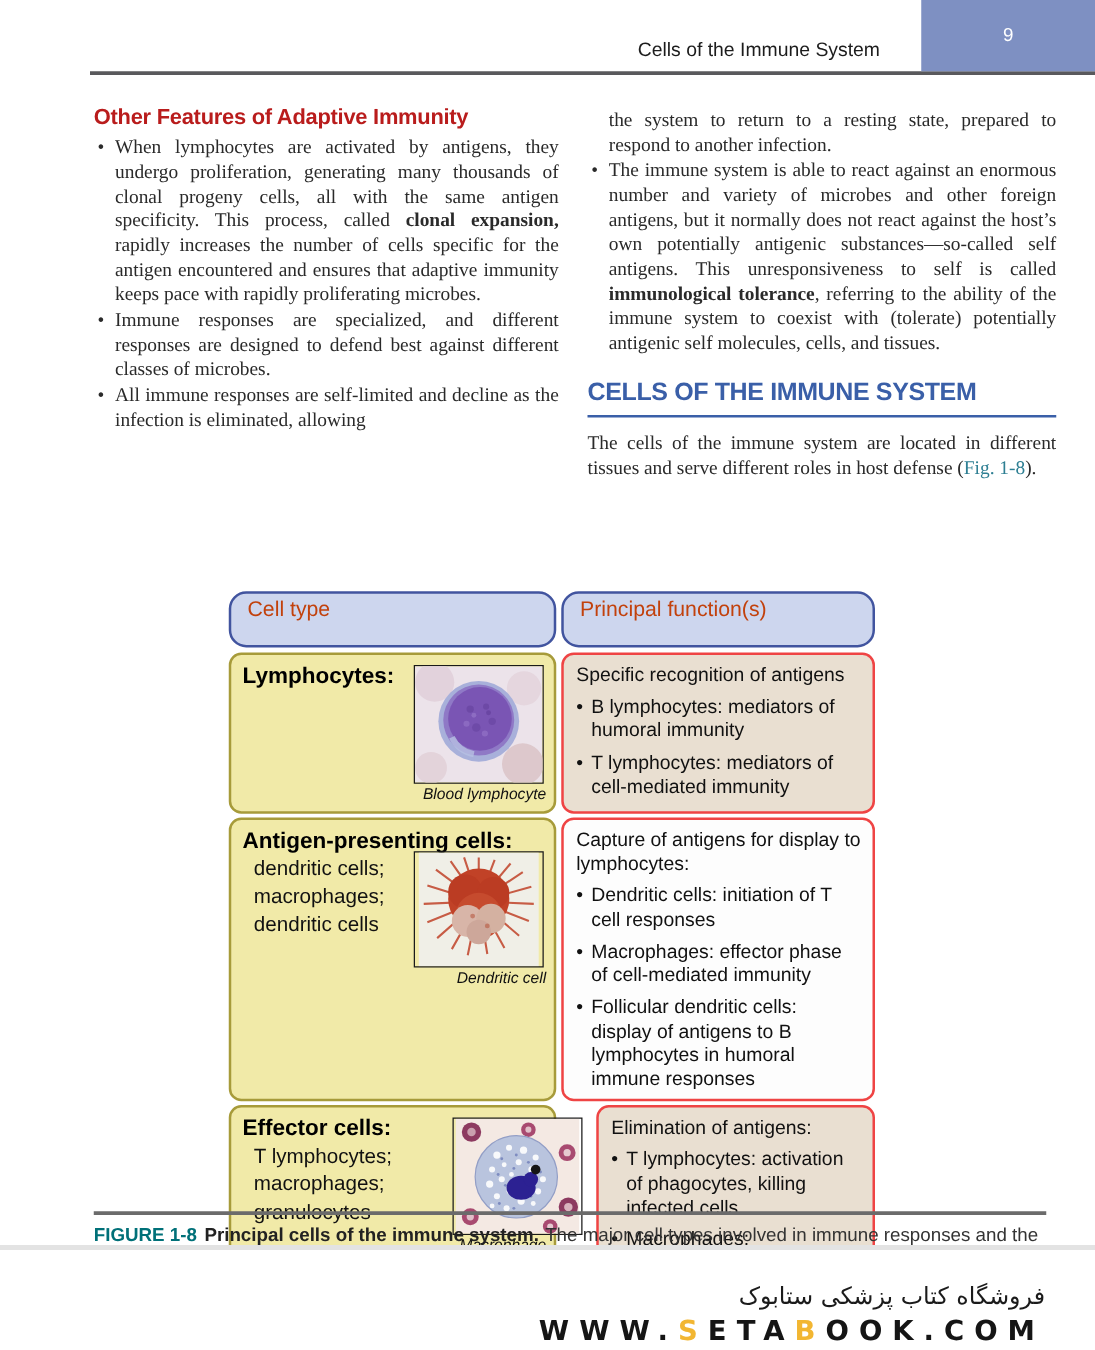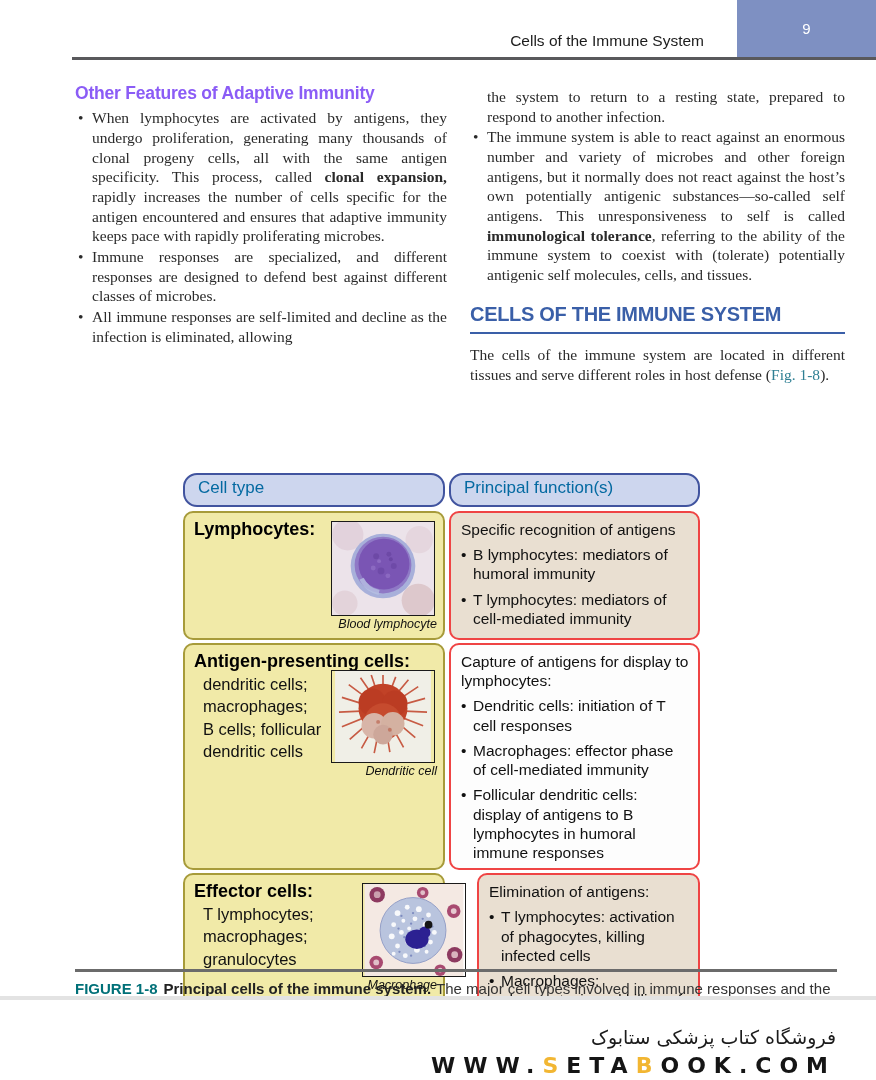--- a/index.html
+++ b/index.html
@@ -18,39 +18,39 @@
   .page-num-box {
     position:absolute; top:0; right:0; width:139px; height:57px;
     background:#7e90c2; color:#ffffff; text-align:center; line-height:57px;
     font-family:"Liberation Sans", sans-serif; font-size:15px;
   }
   
   .columns { position:absolute; top:82px; left:75px; width:770px; display:flex; gap:23px; }
   .col { width:372px; font-size:15.5px; line-height:1.27; text-align:justify; }
   .col-r { width:375px; padding-top:5px; }
   h2.sub-head {
-    font-family:"Liberation Sans", sans-serif; font-size:17.5px; color:#8b5cf6;
+    font-family:"Liberation Sans", sans-serif; font-size:17.5px; color:#b91c1c;
     letter-spacing:-0.2px; margin-bottom:4px; text-align:left;
   }
   .fig-link { color:#2e7f93; }
   .bullet { display:flex; margin-top:1px; }
   .bullet .dot { width:17px; flex:0 0 17px; text-align:left; padding-left:3px; }
   .bullet .btext { flex:1; text-align:justify; }
   .cont-text { margin-left:17px; }
   h3.section-head {
     font-family:"Liberation Sans", sans-serif; font-weight:bold; font-size:20px;
     color:#3a5fa8; letter-spacing:-0.3px; text-align:left;
     margin-top:17px; padding-bottom:5px; border-bottom:2.5px solid #3a5fa8; margin-bottom:11px;
   }
   
   .figure { position:absolute; top:473px; left:183px; width:517px; font-family:"Liberation Sans", sans-serif; }
   .pill-row { display:flex; gap:4px; margin-bottom:4px; }
   .pill {
-    height:34px; border:2px solid #41549f; border-radius:14px; background:#cdd6ee;
-    font-size:17px; color:#0369a1; line-height:26px; padding-left:13px;
+    height:45px; border:2px solid #41549f; border-radius:14px; background:#cdd6ee;
+    font-size:17px; color:#c2410c; line-height:26px; padding-left:13px;
   }
   .pill-l { width:262px; }
   .pill-r { flex:1; }
   .trow { display:flex; gap:4px; margin-bottom:3px; }
   .cellL {
     width:262px; position:relative; border:2px solid #a79b3a; border-radius:10px;
     background:#f1eaa8; padding:6px 6px 5px 9px;
   }
   .ctitle { font-size:18px; font-weight:bold; color:#000; }
   .clines { font-size:16.5px; line-height:1.35; margin-left:9px; color:#111; margin-top:1px; }
@@ -175,21 +175,20 @@
           </div>
       </div>
     </div>
 
     <div class="trow row2">
       <div class="cellL">
         <div class="ctitle">Antigen-presenting cells:</div>
         <div class="clines">
           <div>dendritic cells;</div>
           <div>macrophages;</div>
-          <div>B cells; follicular</div>
           <div>dendritic cells</div>
         </div>
         <div class="imgbox">
           <svg viewBox="0 0 98 93" width="104" height="93">
             <rect width="98" height="93" fill="#f0efe7"></rect>
             <path d="M49,40L49,4M49,40L62,6M49,40L75,9M49,40L85,16M49,40L92,28M49,40L94,42M49,40L90,56M49,40L82,68M49,40L70,78M49,40L56,83M49,40L40,84M49,40L27,79M49,40L15,70M49,40L7,57M49,40L4,42M49,40L7,27M49,40L14,14M49,40L26,7M49,40L37,4" stroke="#c04228" stroke-width="1.7" opacity="0.85"></path>
             <circle cx="49" cy="38" r="25" fill="#c14227"></circle>
             <circle cx="38" cy="32" r="14" fill="#bb3c23"></circle>
               <circle cx="61" cy="33" r="13" fill="#bb3c23"></circle>
             <circle cx="49" cy="52" r="19" fill="#c64b2e"></circle>

